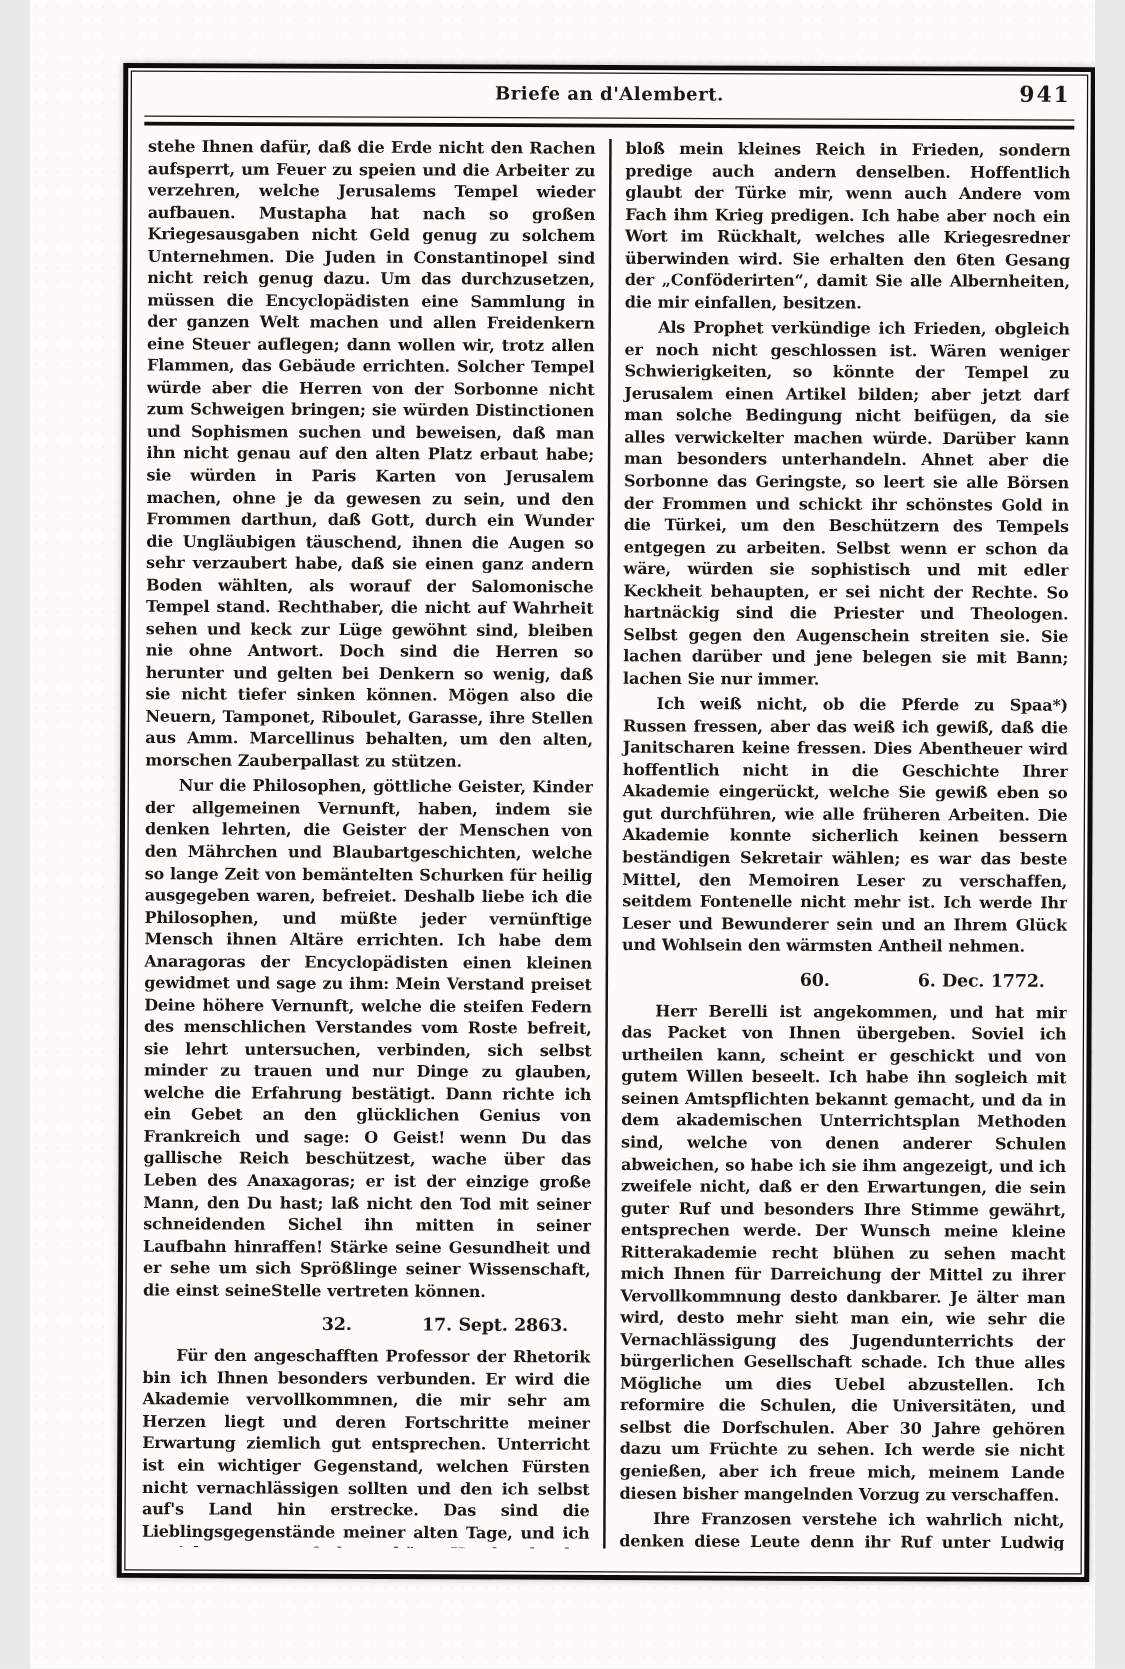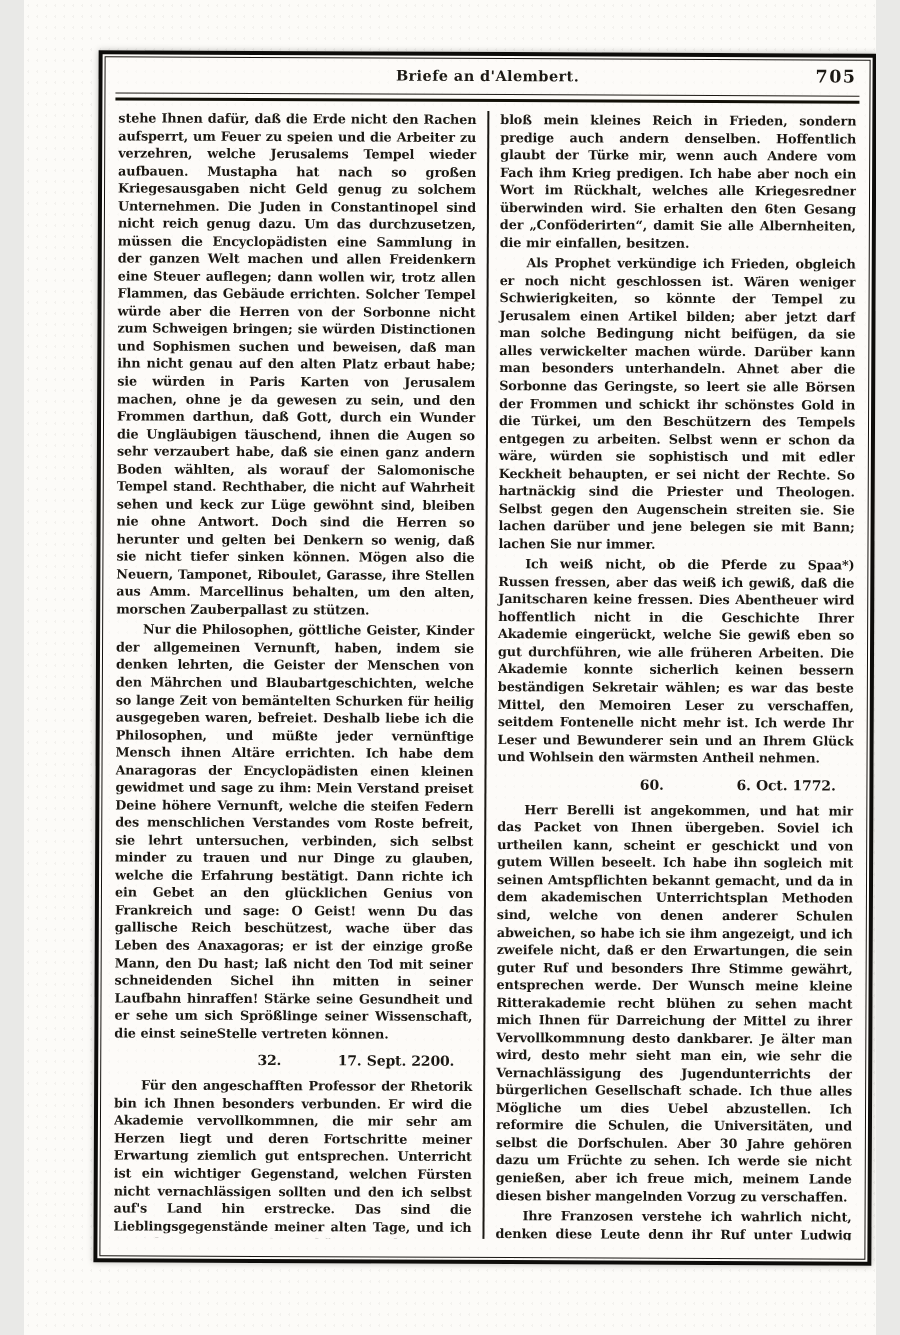--- a/index.html
+++ b/index.html
@@ -55,43 +55,43 @@
 </style>
 </head>
 <body>
 
 <div class="page">
   <div class="frame">
     <div class="frame-inner">
 
       <div class="header">
         <span class="running-title">Briefe an d'Alembert.</span>
-        <span class="page-number">705</span>
+        <span class="page-number">941</span>
       </div>
       <div class="header-rule"></div>
 
       <div class="columns">
 
         <div class="col col-left">
           <p class="noindent">stehe Ihnen dafür, daß die Erde nicht den Rachen aufsperrt, um Feuer zu speien und die Arbeiter zu verzehren, welche Jerusalems Tempel wieder aufbauen. Mustapha hat nach so großen Kriegesausgaben nicht Geld genug zu solchem Unternehmen. Die Juden in Constantinopel sind nicht reich genug dazu. Um das durchzusetzen, müssen die Encyclopädisten eine Sammlung in der ganzen Welt machen und allen Freidenkern eine Steuer auflegen; dann wollen wir, trotz allen Flammen, das Gebäude errichten. Solcher Tempel würde aber die Herren von der Sorbonne nicht zum Schweigen bringen; sie würden Distinctionen und Sophismen suchen und beweisen, daß man ihn nicht genau auf den alten Platz erbaut habe; sie würden in Paris Karten von Jerusalem machen, ohne je da gewesen zu sein, und den Frommen darthun, daß Gott, durch ein Wunder die Ungläubigen täuschend, ihnen die Augen so sehr verzaubert habe, daß sie einen ganz andern Boden wählten, als worauf der Salomonische Tempel stand. Rechthaber, die nicht auf Wahrheit sehen und keck zur Lüge gewöhnt sind, bleiben nie ohne Antwort. Doch sind die Herren so herunter und gelten bei Denkern so wenig, daß sie nicht tiefer sinken können. Mögen also die Neuern, Tamponet, Riboulet, Garasse, ihre Stellen aus Amm. Marcellinus behalten, um den alten, morschen Zauberpallast zu stützen.</p>
           <p>Nur die Philosophen, göttliche Geister, Kinder der allgemeinen Vernunft, haben, indem sie denken lehrten, die Geister der Menschen von den Mährchen und Blaubartgeschichten, welche so lange Zeit von bemäntelten Schurken für heilig ausgegeben waren, befreiet. Deshalb liebe ich die Philosophen, und müßte jeder vernünftige Mensch ihnen Altäre errichten. Ich habe dem Anaragoras der Encyclopädisten einen kleinen gewidmet und sage zu ihm: Mein Verstand preiset Deine höhere Vernunft, welche die steifen Federn des menschlichen Verstandes vom Roste befreit, sie lehrt untersuchen, verbinden, sich selbst minder zu trauen und nur Dinge zu glauben, welche die Erfahrung bestätigt. Dann richte ich ein Gebet an den glücklichen Genius von Frankreich und sage: O Geist! wenn Du das gallische Reich beschützest, wache über das Leben des Anaxagoras; er ist der einzige große Mann, den Du hast; laß nicht den Tod mit seiner schneidenden Sichel ihn mitten in seiner Laufbahn hinraffen! Stärke seine Gesundheit und er sehe um sich Sprößlinge seiner Wissenschaft, die einst seineStelle vertreten können.</p>
           <div class="letter-heading">
             <span class="letter-number">32.</span>
-            <span class="letter-date">17. Sept. 2200.</span>
+            <span class="letter-date">17. Sept. 2863.</span>
           </div>
           <p>Für den angeschafften Professor der Rhetorik bin ich Ihnen besonders verbunden. Er wird die Akademie vervollkommnen, die mir sehr am Herzen liegt und deren Fortschritte meiner Erwartung ziemlich gut entsprechen. Unterricht ist ein wichtiger Gegenstand, welchen Fürsten nicht vernachlässigen sollten und den ich selbst auf's Land hin erstrecke. Das sind die Lieblingsgegenstände meiner alten Tage, und ich verzichte gern auf das schöne Handwerk, das Herr Guibert so trefflich lehrt. Der Krieg verlangt lebendige Jugend: mein Alter paßt nicht mehr dazu; zudem richte ich mich nach meinen Lehrern den Encyclopädisten, und halte nicht</p>
         </div>
 
         <div class="col col-right">
           <p class="noindent">bloß mein kleines Reich in Frieden, sondern predige auch andern denselben. Hoffentlich glaubt der Türke mir, wenn auch Andere vom Fach ihm Krieg predigen. Ich habe aber noch ein Wort im Rückhalt, welches alle Kriegesredner überwinden wird. Sie erhalten den 6ten Gesang der „Conföderirten“, damit Sie alle Albernheiten, die mir einfallen, besitzen.</p>
           <p>Als Prophet verkündige ich Frieden, obgleich er noch nicht geschlossen ist. Wären weniger Schwierigkeiten, so könnte der Tempel zu Jerusalem einen Artikel bilden; aber jetzt darf man solche Bedingung nicht beifügen, da sie alles verwickelter machen würde. Darüber kann man besonders unterhandeln. Ahnet aber die Sorbonne das Geringste, so leert sie alle Börsen der Frommen und schickt ihr schönstes Gold in die Türkei, um den Beschützern des Tempels entgegen zu arbeiten. Selbst wenn er schon da wäre, würden sie sophistisch und mit edler Keckheit behaupten, er sei nicht der Rechte. So hartnäckig sind die Priester und Theologen. Selbst gegen den Augenschein streiten sie. Sie lachen darüber und jene belegen sie mit Bann; lachen Sie nur immer.</p>
           <p>Ich weiß nicht, ob die Pferde zu Spaa*) Russen fressen, aber das weiß ich gewiß, daß die Janitscharen keine fressen. Dies Abentheuer wird hoffentlich nicht in die Geschichte Ihrer Akademie eingerückt, welche Sie gewiß eben so gut durchführen, wie alle früheren Arbeiten. Die Akademie konnte sicherlich keinen bessern beständigen Sekretair wählen; es war das beste Mittel, den Memoiren Leser zu verschaffen, seitdem Fontenelle nicht mehr ist. Ich werde Ihr Leser und Bewunderer sein und an Ihrem Glück und Wohlsein den wärmsten Antheil nehmen.</p>
           <div class="letter-heading">
             <span class="letter-number">60.</span>
-            <span class="letter-date">6. Oct. 1772.</span>
+            <span class="letter-date">6. Dec. 1772.</span>
           </div>
           <p>Herr Berelli ist angekommen, und hat mir das Packet von Ihnen übergeben. Soviel ich urtheilen kann, scheint er geschickt und von gutem Willen beseelt. Ich habe ihn sogleich mit seinen Amtspflichten bekannt gemacht, und da in dem akademischen Unterrichtsplan Methoden sind, welche von denen anderer Schulen abweichen, so habe ich sie ihm angezeigt, und ich zweifele nicht, daß er den Erwartungen, die sein guter Ruf und besonders Ihre Stimme gewährt, entsprechen werde. Der Wunsch meine kleine Ritterakademie recht blühen zu sehen macht mich Ihnen für Darreichung der Mittel zu ihrer Vervollkommnung desto dankbarer. Je älter man wird, desto mehr sieht man ein, wie sehr die Vernachlässigung des Jugendunterrichts der bürgerlichen Gesellschaft schade. Ich thue alles Mögliche um dies Uebel abzustellen. Ich reformire die Schulen, die Universitäten, und selbst die Dorfschulen. Aber 30 Jahre gehören dazu um Früchte zu sehen. Ich werde sie nicht genießen, aber ich freue mich, meinem Lande diesen bisher mangelnden Vorzug zu verschaffen.</p>
           <p>Ihre Franzosen verstehe ich wahrlich nicht, denken diese Leute denn ihr Ruf unter Ludwig XIV. habe sich auf etwas anders gegründet als auf den der Künste und Wissenschaften, mit Hinzurechnung</p>
 
         </div>
 
       </div>
     </div>
   </div>
 </div>

